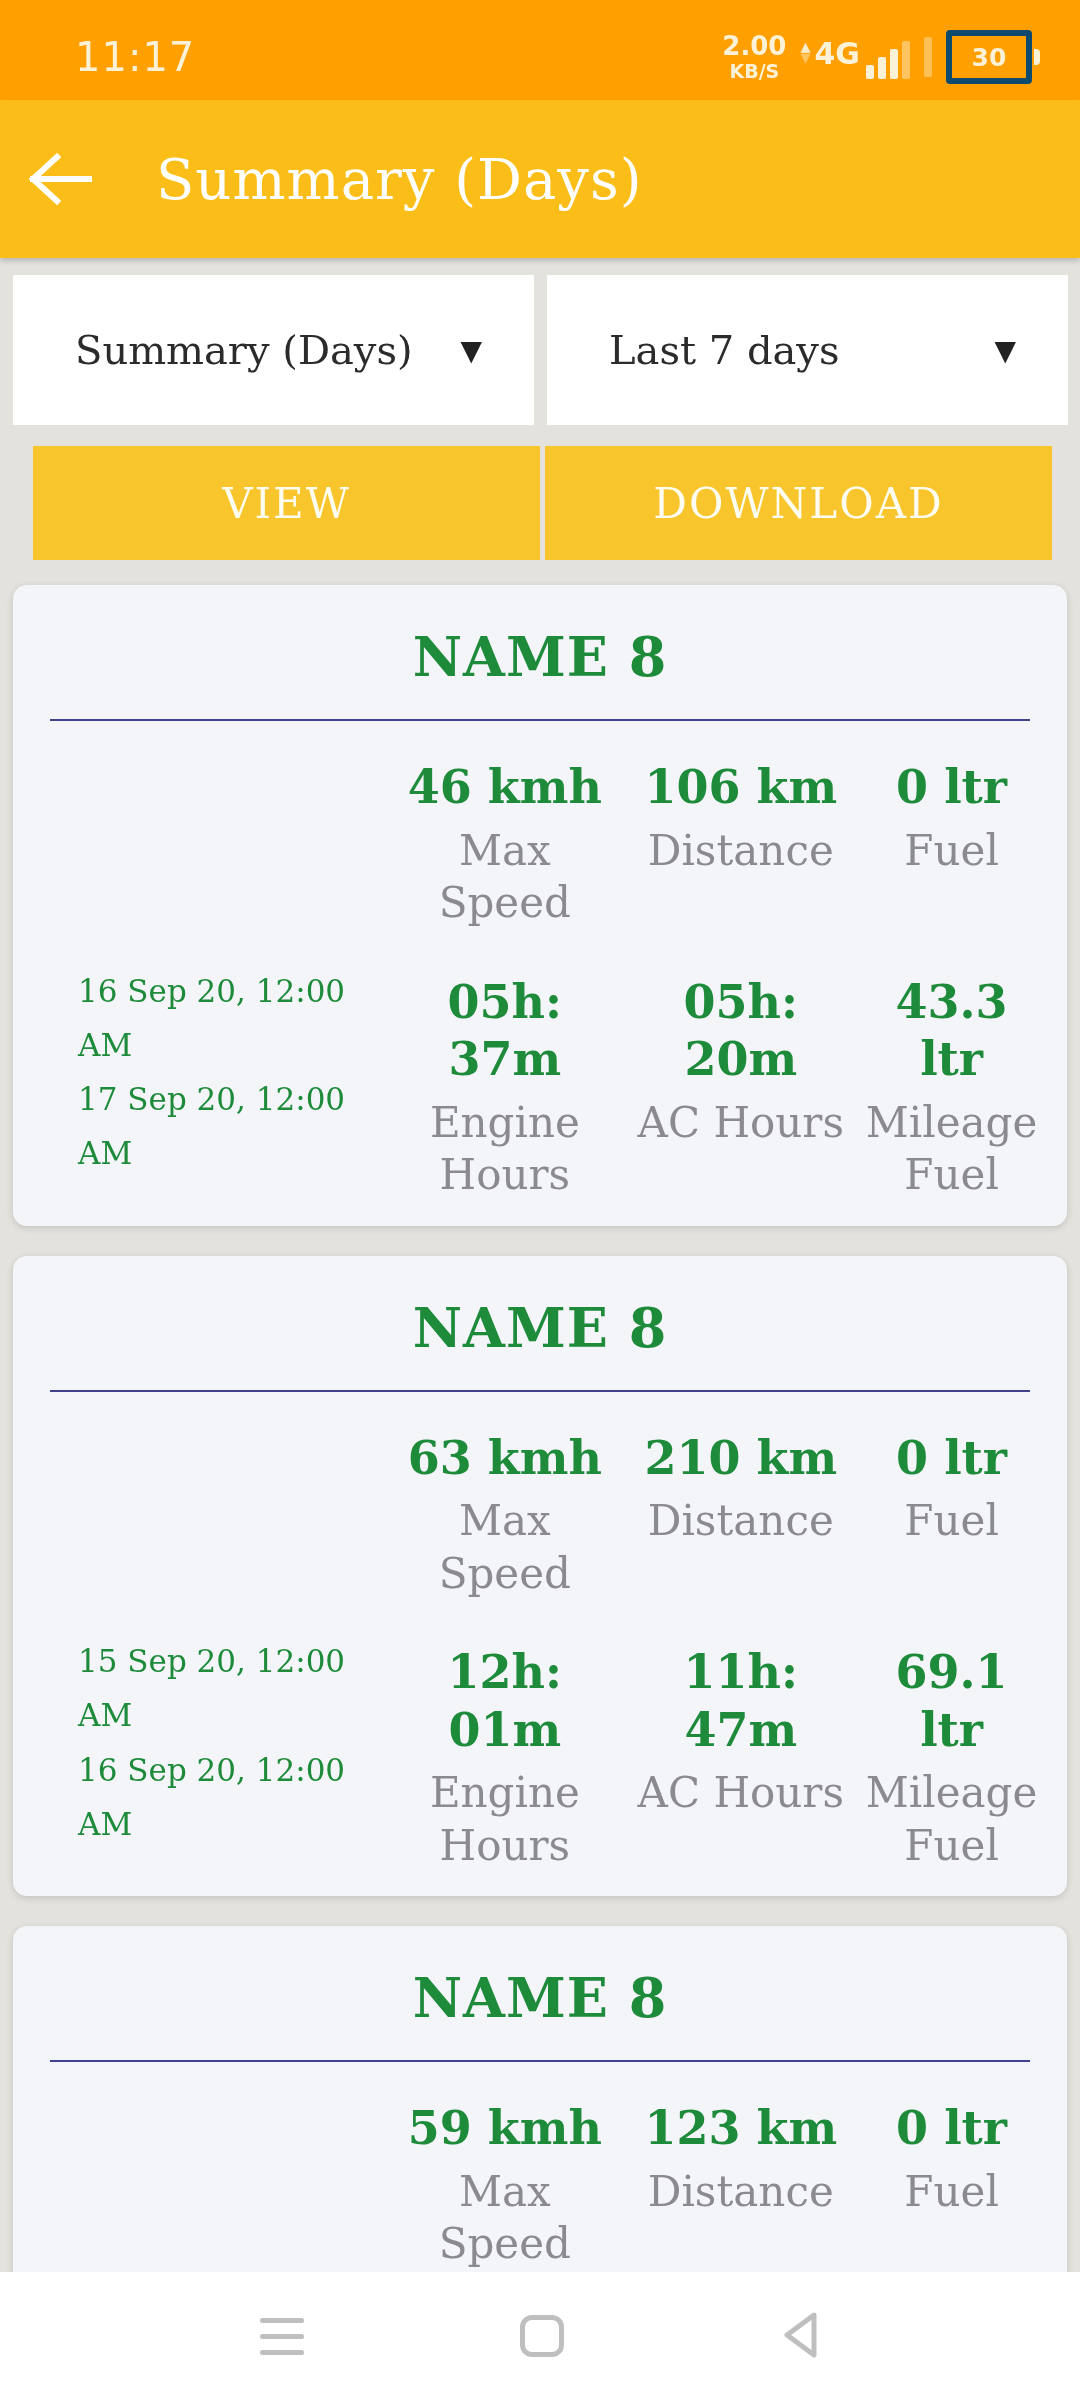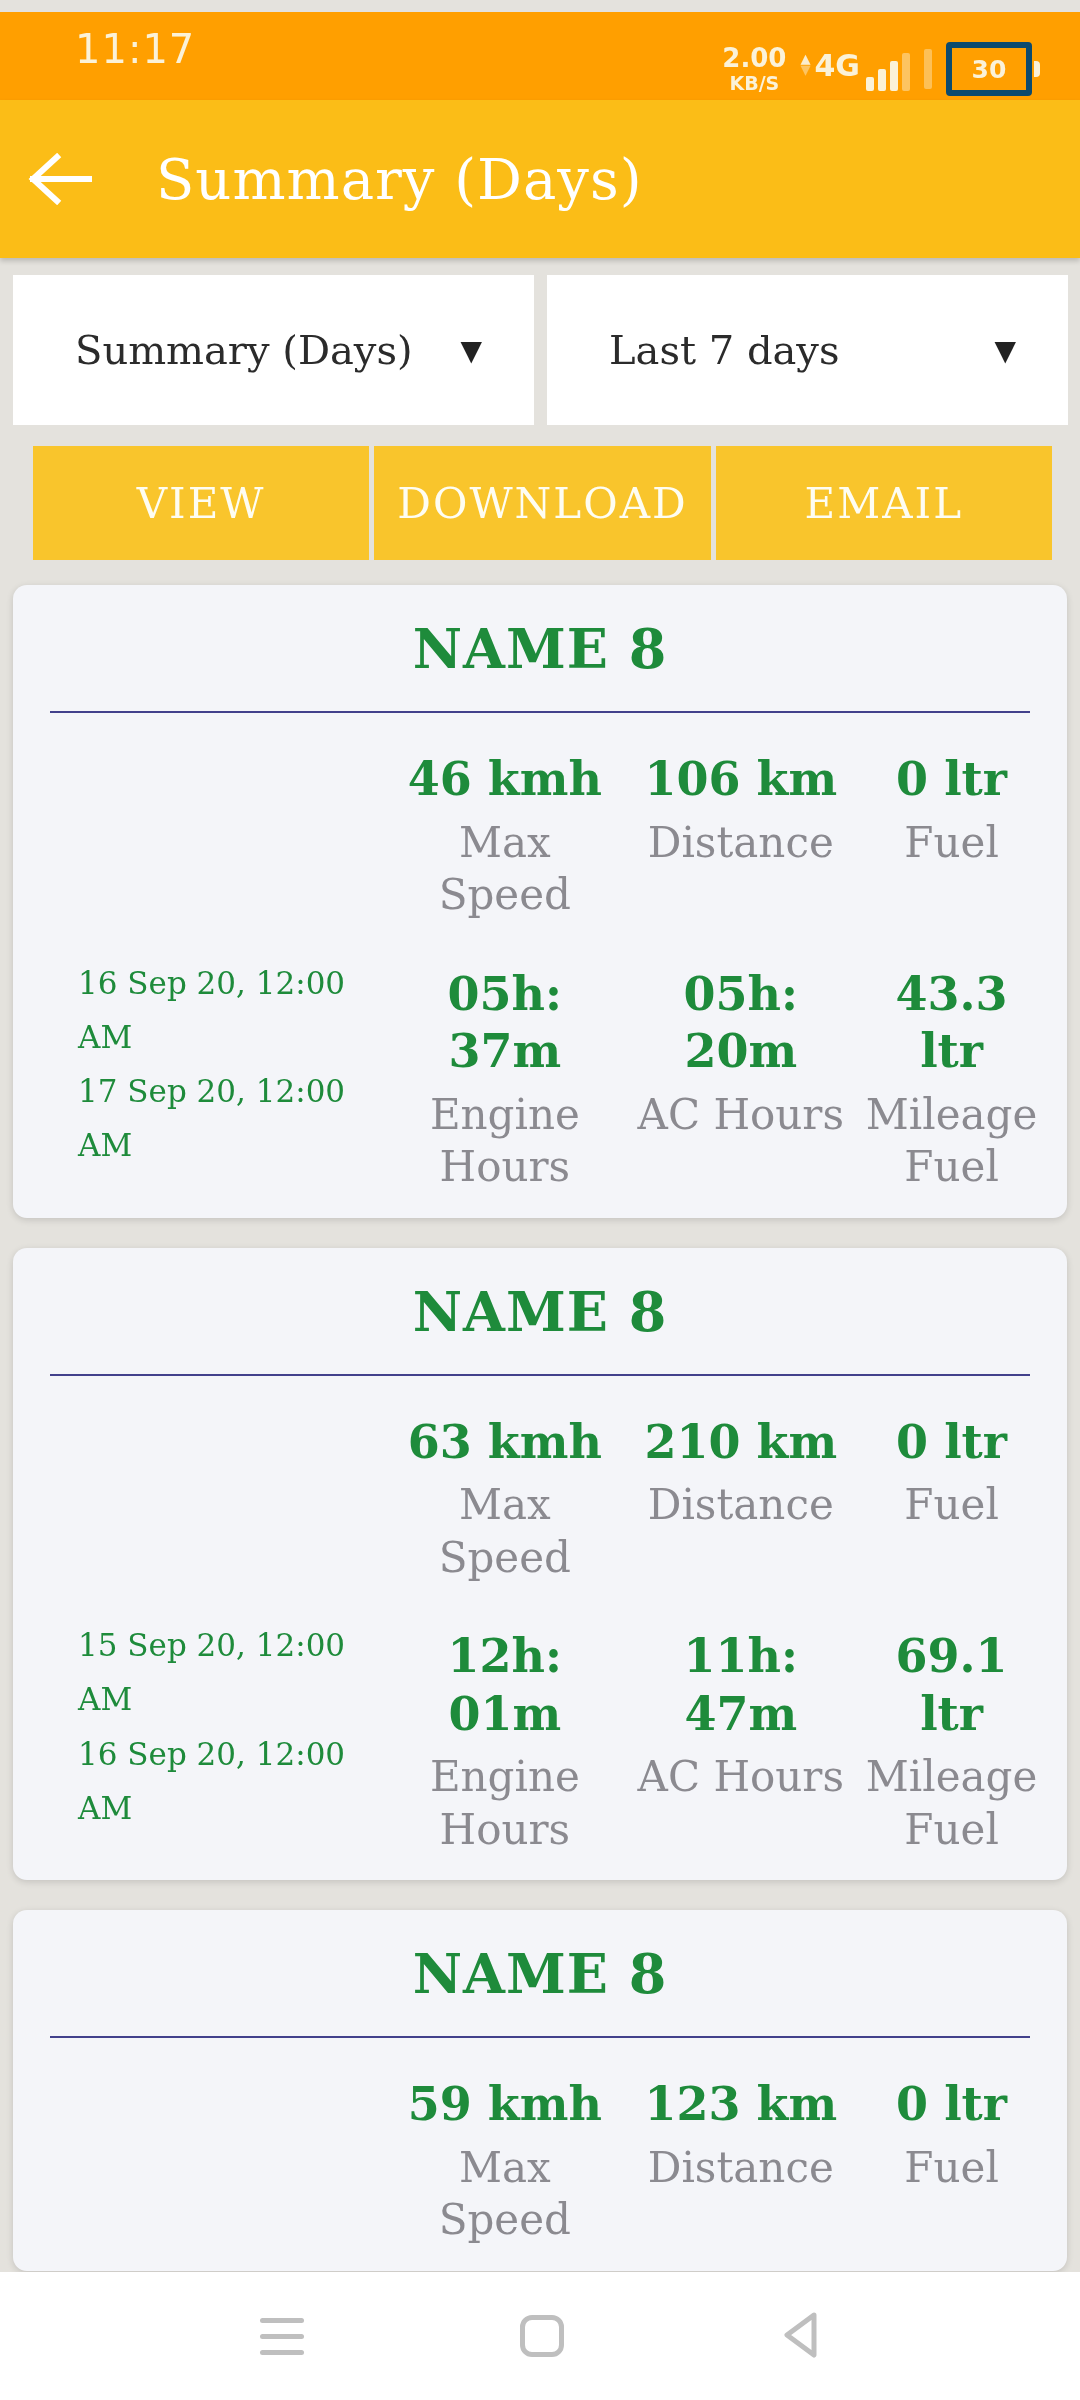--- a/index.html
+++ b/index.html
@@ -1,21 +1,21 @@
 <!DOCTYPE html>
 <html><head>
 <meta charset="utf-8">
 <style>
   html,body{margin:0;padding:0;background:#fff;}
   .screen{position:relative;width:1080px;height:2400px;overflow:hidden;background:#E4E2DD;
           font-family:"DejaVu Serif", serif;}
 
   
-  .status-bar{position:absolute;top:12px;left:0;width:100%;height:100px;background:#FF9F00;
-              display:flex;justify-content:space-between;
+  .status-bar{position:absolute;top:0;left:0;width:100%;height:100px;background:#FF9F00;
+              display:flex;align-items:center;justify-content:space-between;
               font-family:"DejaVu Sans", sans-serif;color:#FBF2D8;}
   .status-time{margin-left:75px;font-size:40px;font-weight:400;letter-spacing:1px;margin-top:14px;}
   .status-right{display:flex;align-items:center;margin-right:40px;margin-top:14px;gap:14px;}
   .net-speed{text-align:center;line-height:1;font-weight:700;}
   .net-speed .big{font-size:26px;display:block;}
   .net-speed .small{font-size:19px;display:block;margin-top:3px;}
   .sim{display:flex;align-items:flex-start;gap:4px;}
   .updown{display:flex;flex-direction:column;line-height:0.55;font-size:20px;margin-top:6px;}
   .updown .up{opacity:.95;} .updown .down{opacity:.45;}
   .net-type{font-size:30px;font-weight:700;line-height:1;margin-top:4px;}
@@ -43,21 +43,21 @@
   .dropdown .dd-label{font-size:40px;color:#2B2B2B;}
   .caret{font-size:28px;color:#222;font-family:"DejaVu Sans", sans-serif;}
 
   .button-row{display:flex;gap:5px;margin:21px 28px 0 33px;height:114px;}
   .action-btn{flex:1;background:#F9C52C;border:none;color:#FEFDF2;font-family:"DejaVu Serif", serif;
               font-size:42px;letter-spacing:2px;cursor:pointer;}
 
   .cards{margin:25px 13px 0 13px;}
   .card{background:#F4F5F9;border-radius:14px;box-shadow:0 2px 7px rgba(0,0,0,.14);
         margin-bottom:30px;padding:0 25px 24px 25px;}
-  .card-title{margin:12px;padding-top:32px;text-align:center;color:#1E8B3B;
+  .card-title{margin:12px;padding-top:40px;text-align:center;color:#1E8B3B;
               font-size:54px;font-weight:700;letter-spacing:1px;}
   .divider{height:2px;background:#42418C;margin:30px 12px 0 12px;}
   .grid{display:grid;grid-template-columns:35% 23% 24% 18%;row-gap:34px;padding-top:38px;}
   .stat{text-align:center;}
   .stat .val{color:#1E8B3B;font-size:46px;font-weight:700;line-height:1.25;white-space:pre-line;}
   .stat .lbl{color:#8B8A90;font-size:42px;font-weight:400;line-height:1.25;white-space:pre-line;margin-top:8px;}
   .r2 .val{margin-top:10px;}
   .dates{color:#1E8B3B;font-size:31px;line-height:1.75;padding-left:40px;align-self:start;}
 
   
@@ -118,21 +118,20 @@
       </div>
       <div class="dropdown">
         <span class="dd-label">Last 7 days</span>
         <span class="caret">▼</span>
       </div>
     </div>
 
     <div class="button-row">
       <button class="action-btn">VIEW</button>
       <button class="action-btn">DOWNLOAD</button>
-      <button class="action-btn">EMAIL</button>
     </div>
 
     <div class="cards">
 
       <section class="card">
         <h2 class="card-title">NAME 8</h2>
         <div class="divider"></div>
         <div class="grid">
           <div></div>
           <div class="stat">

